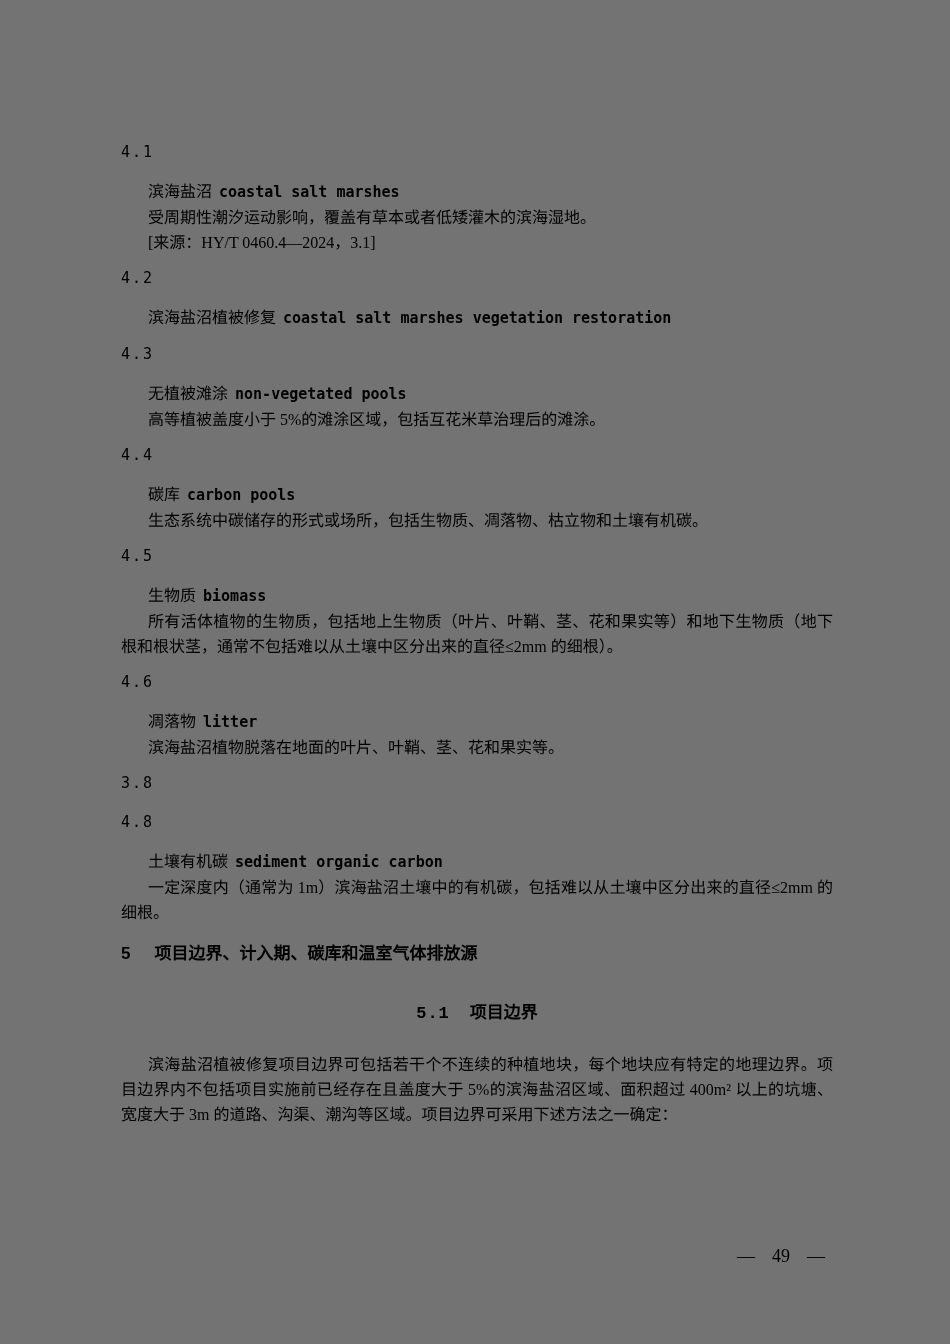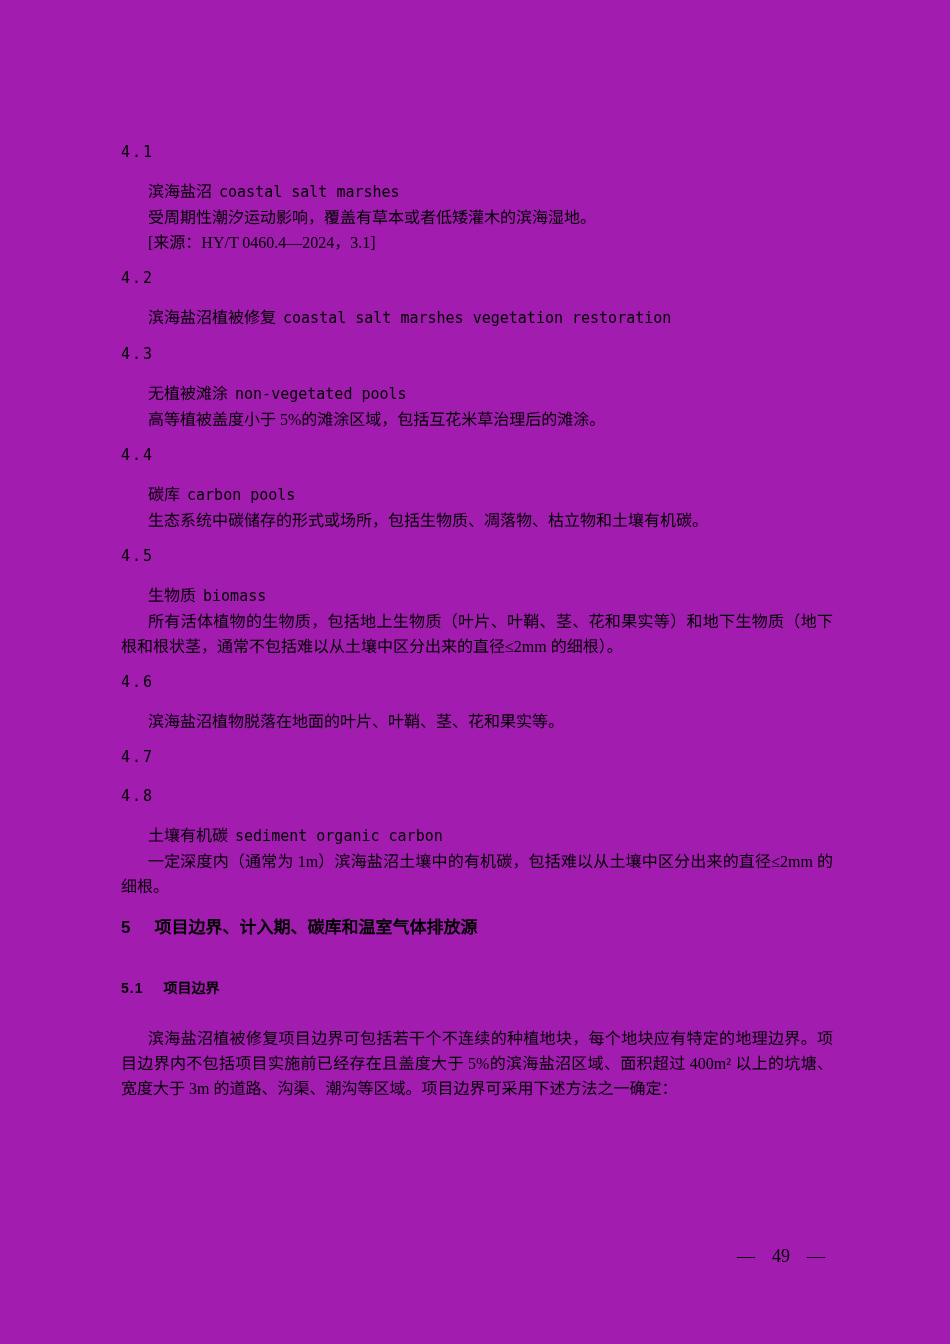--- a/index.html
+++ b/index.html
@@ -1,21 +1,21 @@
 <!DOCTYPE html>
 <html lang="zh-CN"><head>
 <meta charset="utf-8">
 <style>
   html, body { margin: 0; padding: 0; background: #e9e9e9; }
   .page {
     position: relative;
     width: 950px;
     height: 1344px;
     margin: 0 auto;
-    background: #a21caf;
+    background: #737373;
     color: #000000;
     overflow: hidden;
   }
   .content {
     position: absolute;
     left: 121px;
     top: 140px;
     width: 712px;
   }
   
@@ -34,44 +34,46 @@
   }
   .term-zh {
     font-family: "Liberation Sans", "DejaVu Sans", sans-serif;
     font-weight: normal;
     font-size: 16px;
   }
   .term-en {
     font-family: "DejaVu Sans Mono", "Liberation Mono", monospace;
     font-size: 15px;
     margin-left: 7px;
+    font-weight: bold;
   }
   .def-body, .def-source, .body-para {
     font-family: "Liberation Serif", "DejaVu Serif", serif;
     font-size: 16px;
     line-height: 25px;
     margin: 0;
     text-align: justify;
   }
   .def-body, .body-para { text-indent: 27px; }
   .def-source { text-indent: 27px; }
   .clause-h1 {
     margin: 16px 0 0 0;
     font-family: "Liberation Sans", "DejaVu Sans", sans-serif;
     font-weight: bold;
     font-size: 17px;
     line-height: 26px;
   }
   .clause-h1 .h-num { margin-right: 23px; letter-spacing: 1px; }
   .clause-h2 {
     margin: 34px 0 0 0;
-    font-family: Liberation Sans, sans-serif;
+    font-family: Liberation Mono, monospace;
     font-weight: bold;
-    font-size: 14px;
+    font-size: 17px;
     line-height: 26px;
+    text-align: center;
   }
   .clause-h2 .h-num { margin-right: 20px; letter-spacing: 1px; }
   .clause-body { margin-top: 25px; }
   .page-footer {
     position: absolute;
     top: 1245px;
     right: 125px;
     display: flex;
     align-items: center;
     gap: 17px;
@@ -122,25 +124,28 @@
     <section class="def">
       <div class="def-num">4.5</div>
       <div class="def-term">
         <span class="term-zh">生物质</span><span class="term-en">biomass</span>
       </div>
       <p class="def-body">所有活体植物的生物质，包括地上生物质（叶片、叶鞘、茎、花和果实等）和地下生物质（地下根和根状茎，通常不包括难以从土壤中区分出来的直径≤2mm 的细根）。</p>
     </section>
 
     <section class="def">
       <div class="def-num">4.6</div>
+      <div class="def-term">
+        <span class="term-zh">凋落物</span><span class="term-en">litter</span>
+      </div>
       <p class="def-body">滨海盐沼植物脱落在地面的叶片、叶鞘、茎、花和果实等。</p>
     </section>
 
     <section class="def">
-      <div class="def-num">4.7</div>
+      <div class="def-num">3.8</div>
     </section>
 
     <section class="def">
       <div class="def-num">4.8</div>
       <div class="def-term">
         <span class="term-zh">土壤有机碳</span><span class="term-en">sediment organic carbon</span>
       </div>
       <p class="def-body">一定深度内（通常为 1m）滨海盐沼土壤中的有机碳，包括难以从土壤中区分出来的直径≤2mm 的细根。</p>
     </section>
 

